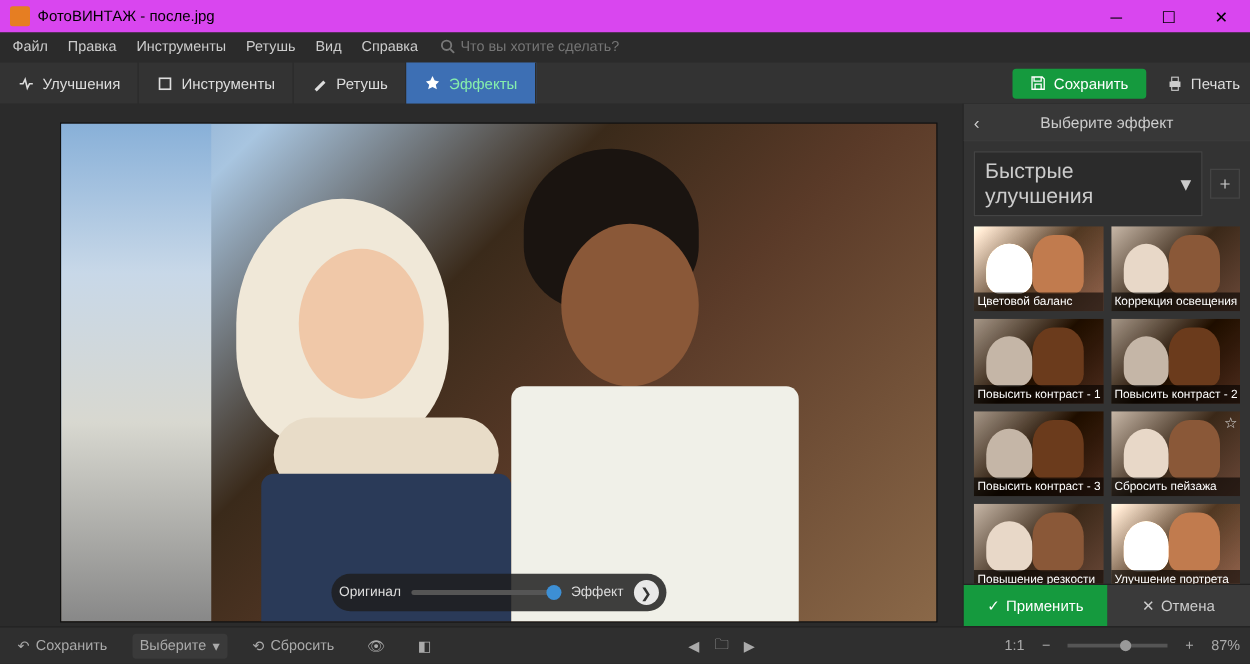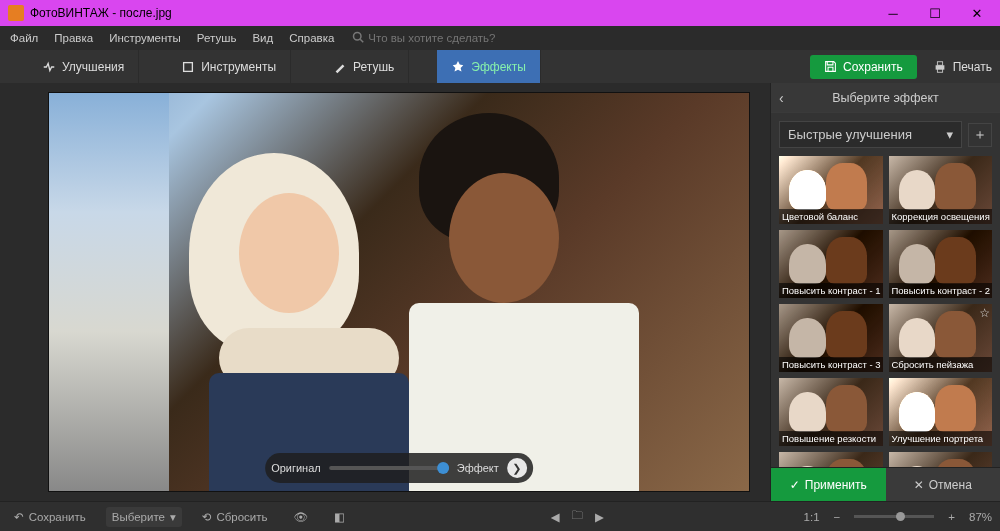--- a/index.html
+++ b/index.html
@@ -7,49 +7,49 @@
 .titlebar { height:26px; background:#d946ef; color:#000; display:flex; align-items:center; padding:0 2px; }
 .titlebar .app-icon{ width:16px;height:16px;background:#e67e22;margin:0 6px;border-radius:2px; }
 .titlebar-title{ font-size:12px; }
 .win-controls{ margin-left:auto; display:flex; }
 .win-controls div{ width:42px;height:26px;display:flex;align-items:center;justify-content:center;font-size:13px;}
 .menubar{ height:24px; background:#2b2b2b; display:flex; align-items:center; padding:0 4px; color:#ccc; gap:4px; }
 .menubar .m{ padding:0 6px; font-size:11.5px; }
 .search-wrap{ display:flex;align-items:center;margin-left:8px;color:#777; }
 .search-wrap input{ background:transparent;border:none;color:#999;font-size:11.5px;outline:none;width:160px; }
 .toolbar{ height:33px; background:#333; display:flex; align-items:stretch; }
-.tool-tab{ display:flex;align-items:center;gap:6px;padding:0 14px;color:#ddd;font-size:12px;border-right:1px solid #2b2b2b;margin-left:28px; }
+.tool-tab{ display:flex;align-items:center;gap:6px;padding:0 14px;color:#ddd;font-size:12px;border-right:1px solid #2b2b2b; }
 .tool-tab.active{ background:#3d6fb4; color:#86efac; }
 .tool-tab svg{width:14px;height:14px;}
 .toolbar-right{ margin-left:auto; display:flex; align-items:center; gap:8px; padding-right:0; }
 .btn-save{ background:#159a3e;color:#fff;display:flex;align-items:center;gap:6px;padding:5px 14px;border-radius:3px;font-size:12px; }
 .btn-print{ display:flex;align-items:center;gap:6px;color:#ddd;font-size:12px;padding:5px 8px; }
 .mid{ flex:1; display:flex; background:#2b2b2b; overflow:hidden; }
-.canvas-area{ flex:1; display:flex; align-items:flex-start; justify-content:center; padding:10px 8px 4px 8px; position:relative;margin-left:28px; }
+.canvas-area{ flex:1; display:flex; align-items:flex-end; justify-content:center; padding:10px 8px 4px 8px; position:relative;margin-left:28px; }
 .canvas{ width:700px; height:398px; background:linear-gradient(135deg,#7a9fc8 0%,#a8c5e0 15%,#3a2a1a 40%,#5a3a28 60%,#8a6848 100%); position:relative; overflow:hidden; box-shadow:0 0 0 1px #111; }
 .canvas::before{content:"";position:absolute;left:0;top:0;width:120px;height:100%;background:linear-gradient(180deg,#88b0d8 0%,#c8d8e8 30%,#d8d8d0 60%,#888 100%);}
 .person1{position:absolute;left:120px;top:60px;width:240px;height:340px;}
 .hair1{width:170px;height:200px;background:#f0e8d8;border-radius:50% 50% 40% 40%;margin-left:20px;}
 .face1{position:absolute;left:70px;top:40px;width:100px;height:120px;background:#f0c8a8;border-radius:50%;}
 .jacket1{position:absolute;left:40px;top:220px;width:200px;height:140px;background:#2a3a58;border-radius:10px 10px 0 0;}
 .collar1{position:absolute;left:50px;top:175px;width:180px;height:60px;background:#e8dcc8;border-radius:30px;}
 .person2{position:absolute;left:330px;top:20px;width:260px;height:380px;}
 .hair2{width:140px;height:130px;background:#1a1410;border-radius:50% 50% 40% 40%;margin-left:40px;}
 .face2{position:absolute;left:70px;top:60px;width:110px;height:130px;background:#8a5838;border-radius:50%;}
 .shirt2{position:absolute;left:30px;top:190px;width:230px;height:200px;background:#f0f0e8;border-radius:10px 10px 0 0;}
 .compare-bar{ position:absolute; bottom:8px; left:50%; transform:translateX(-50%); background:rgba(30,30,30,0.85); border-radius:16px; height:30px; display:flex; align-items:center; padding:0 6px; gap:8px; }
 .compare-bar span{font-size:11px;color:#ddd;}
 .cb-track{width:120px;height:4px;background:#555;border-radius:2px;position:relative;}
 .cb-thumb{position:absolute;right:0;top:-4px;width:12px;height:12px;background:#3d8fd4;border-radius:50%;}
 .cb-arrow{width:20px;height:20px;background:#e8e8e8;border-radius:50%;display:flex;align-items:center;justify-content:center;color:#333;font-size:11px;}
 .side{ width:230px; background:#333; display:flex; flex-direction:column; border-left:1px solid #222; }
 .side-header{ height:30px; display:flex; align-items:center; justify-content:center; position:relative;border-bottom:1px solid #3a3a3a;background:#383838; }
 .side-header .back{position:absolute;left:8px;font-size:14px;}
 .side-drop{ margin:8px; display:flex; align-items:center; gap:6px; }
-.side-drop .dd{ flex:1; background:#2b2b2b; border:1px solid #444; padding:5px 8px; font-size:13px; display:flex; align-items:center; justify-content:space-between; }
+.side-drop .dd{ flex:1; background:#2b2b2b; border:1px solid #444; padding:5px 8px; font-size:17px; display:flex; align-items:center; justify-content:space-between; }
 .side-drop .plus{ width:24px;height:24px;display:flex;align-items:center;justify-content:center;border:1px solid #444;font-size:14px; }
 .thumbs{ flex:1; overflow:hidden; padding:0 8px; }
 .thumb-row{ display:flex; gap:6px; margin-bottom:6px; }
 .thumb{ flex:1; height:68px; position:relative; overflow:hidden; }
 .thumb-img{width:100%;height:100%;background:linear-gradient(135deg,#c8b8a8 0%,#3a2818 50%,#6a4838 100%);position:relative;}
 .thumb-img::before{content:"";position:absolute;left:10%;top:20%;width:35%;height:60%;background:#e8d8c8;border-radius:50% 50% 30% 30%;}
 .thumb-img::after{content:"";position:absolute;left:45%;top:10%;width:40%;height:70%;background:#8a5838;border-radius:40% 40% 20% 20%;}
 .thumb.bright .thumb-img{filter:brightness(1.4);}
 .thumb.dim .thumb-img{filter:brightness(0.8) contrast(1.2);}
 .thumb-label{ position:absolute; bottom:0; left:0; right:0; background:rgba(0,0,0,0.6); color:#fff; font-size:9.5px; padding:2px 3px; white-space:nowrap; overflow:hidden; }

